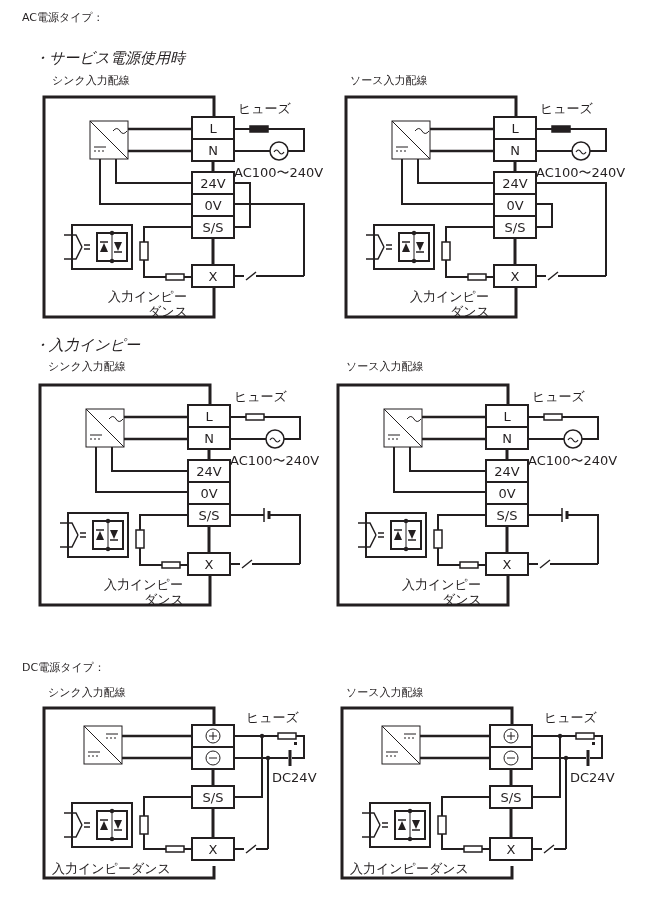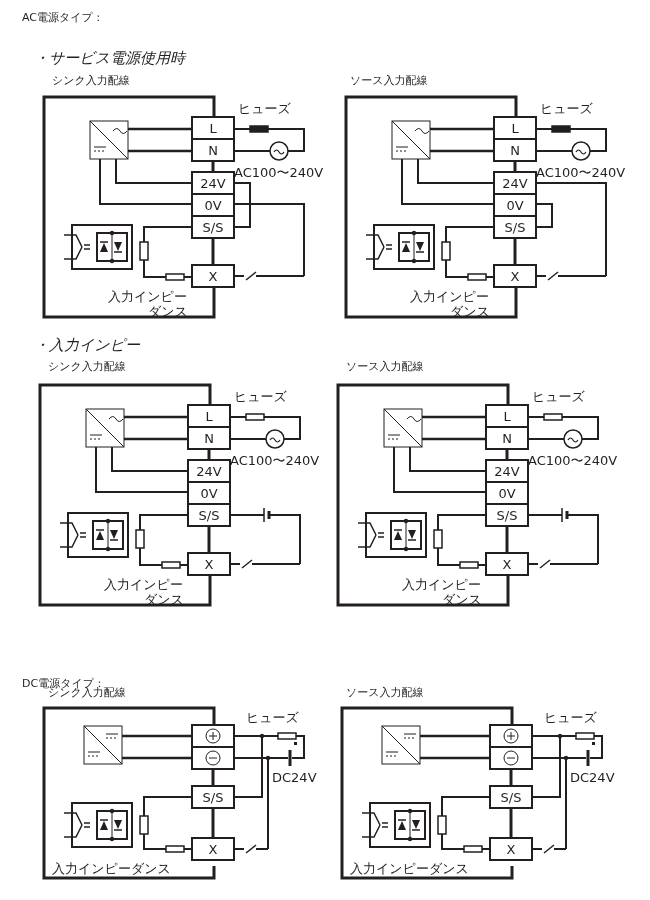--- a/index.html
+++ b/index.html
@@ -16,21 +16,21 @@
 
 <div class="heading" style="left:22px;top:10px;">AC電源タイプ：</div>
 <div class="bullet" style="left:34px;top:49px;">・サービス電源使用時</div>
 <div class="sub" style="left:52px;top:73px;">シンク入力配線</div>
 <div class="sub" style="left:350px;top:73px;">ソース入力配線</div>
 
 <div class="bullet" style="left:34px;top:336px;">・入力インピー</div>
 <div class="sub" style="left:48px;top:359px;">シンク入力配線</div>
 <div class="sub" style="left:346px;top:359px;">ソース入力配線</div>
 
-<div class="heading" style="left:22px;top:676px;">DC電源タイプ：</div>
+<div class="heading" style="left:22px;top:660px;">DC電源タイプ：</div>
 <div class="sub" style="left:48px;top:685px;">シンク入力配線</div>
 <div class="sub" style="left:346px;top:685px;">ソース入力配線</div>
 
 <svg id="diagrams" width="650" height="900" viewBox="0 0 650 900">
     <g>
       <polyline points="214,127 214,97 44,97 44,317 214,317 214,277" fill="none" stroke="#231f20" stroke-width="3" stroke-linejoin="miter"></polyline>
       <rect x="90" y="121" width="38" height="38" fill="#fff" stroke="#231f20" stroke-width="1"></rect>
       <line x1="90" y1="121" x2="128" y2="159" stroke="#231f20" stroke-width="1"></line>
       <path d="M113 131 q4 -5 7 0 t7 0" fill="none" stroke="#231f20" stroke-width="1"></path>
       <line x1="94" y1="147" x2="106" y2="147" stroke="#231f20" stroke-width="1"></line>

